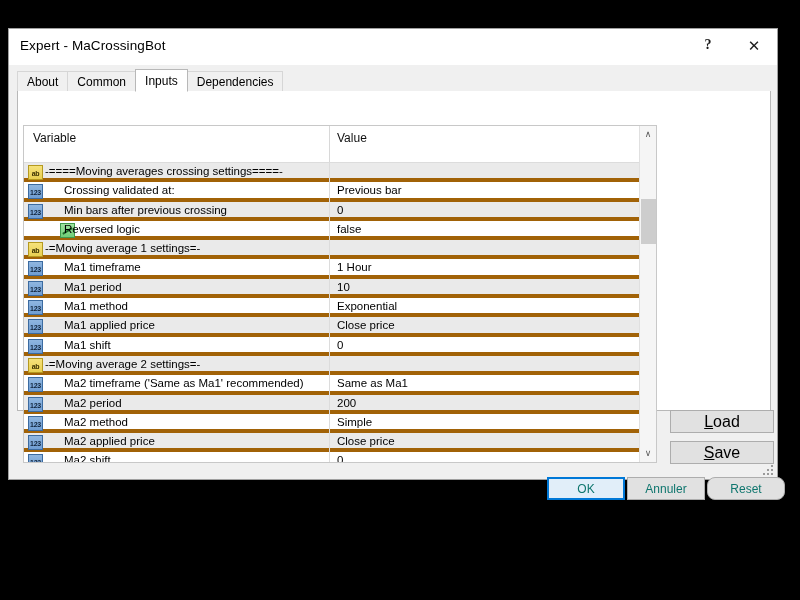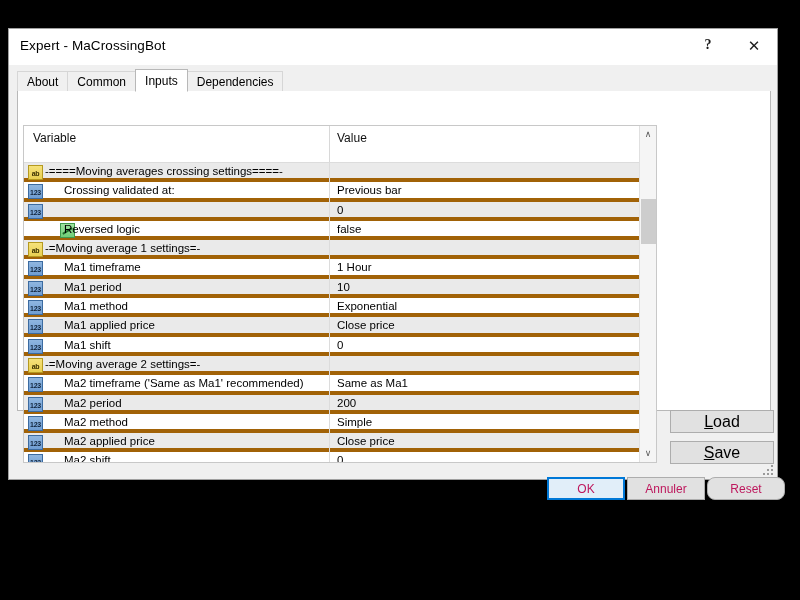--- a/index.html
+++ b/index.html
@@ -298,21 +298,21 @@
   .btmbtn {
     position: absolute;
     top: 448px;
     width: 78px;
     height: 23px;
     background: #e1e1e1;
     border: 1px solid #adadad;
     box-sizing: border-box;
     font-family: "Liberation Sans", sans-serif;
     font-size: 12px;
-    color: #be185d;
+    color: #0f766e;
     cursor: default;
     padding: 0;
   }
   #ok-button {
     left: 538px;
     background: #e1eef9;
     border: 1px solid #0078d7;
     box-shadow: 0 0 0 1px #0078d7 inset;
   }
   #cancel-button { left: 618px; }
@@ -372,20 +372,21 @@
           <div class="cell-value"></div>
         </div>
         <div class="row plain">
           <div class="cell-icon icon-number">123</div>
           <div class="cell-name">Crossing validated at:</div>
           <div class="row-sep"></div>
           <div class="cell-value">Previous bar</div>
         </div>
         <div class="row shade">
           <div class="cell-icon icon-number">123</div>
+          <div class="cell-name">Min bars after previous crossing</div>
           <div class="row-sep"></div>
           <div class="cell-value">0</div>
         </div>
         <div class="row plain">
           <div class="cell-icon icon-bool"></div>
           <div class="cell-name">Reversed logic</div>
           <div class="row-sep"></div>
           <div class="cell-value">false</div>
         </div>
         <div class="row shade group">

